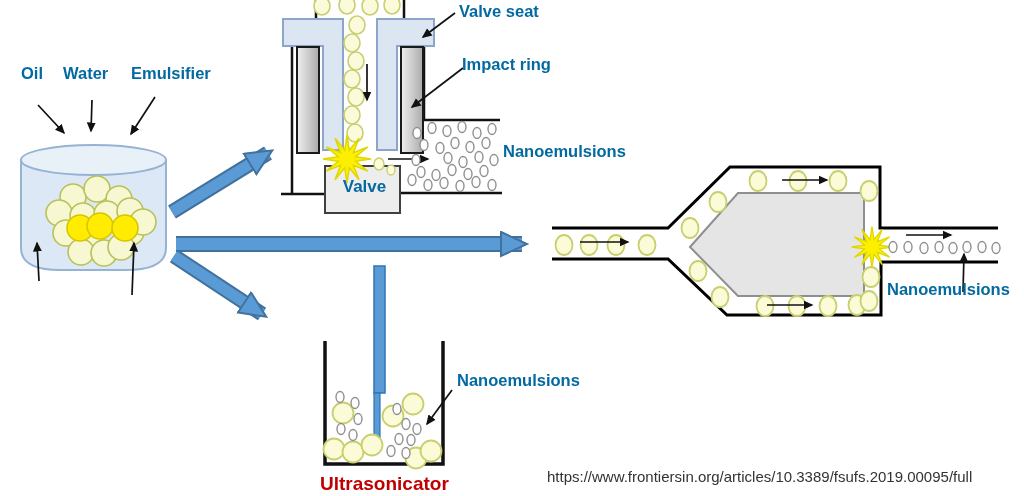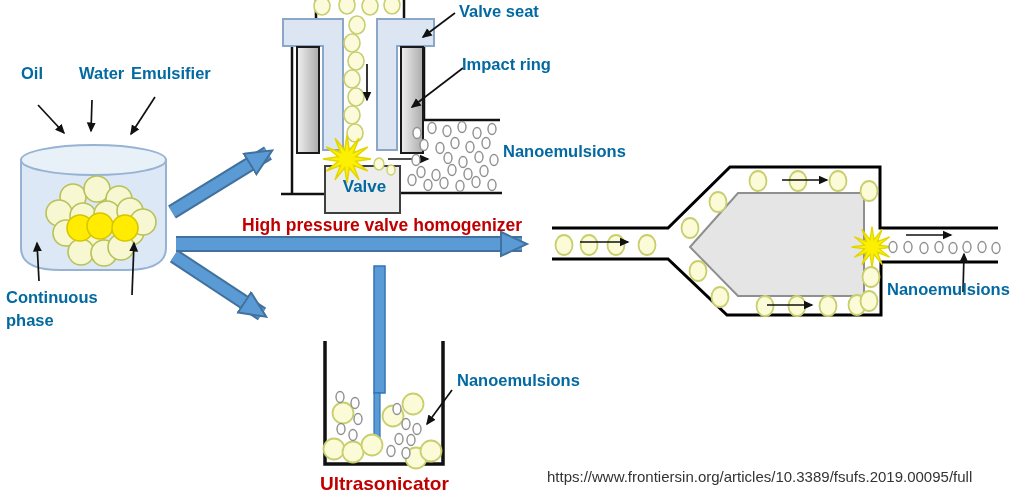--- a/index.html
+++ b/index.html
@@ -212,31 +212,28 @@
           <use href="#dn" x="411" y="440"></use>
       <use href="#dn" x="391" y="451"></use>
           <use href="#dn" x="406" y="453"></use>
           <use href="#dn" x="417" y="429"></use>
     </g>
     <line x1="452" y1="390" x2="427" y2="424" stroke="#111" stroke-width="1.7" marker-end="url(#mBlk)"></line>
   </g>
 </svg>
 
 <div class="lbl" style="left:21px;top:63px">Oil</div>
-<div class="lbl" style="left:79px;top:63px">Water</div>
+<div class="lbl" style="left:63px;top:63px">Water</div>
 <div class="lbl" style="left:131px;top:63px">Emulsifier</div>
 
-<div class="lbl" style="left:6px;top:286px;line-height:23px">Continuous
-phase</div>
 
 <div class="lbl" style="left:459px;top:1px">Valve seat</div>
 <div class="lbl" style="left:462px;top:54px">Impact ring</div>
 <div class="lbl" style="left:503px;top:141px">Nanoemulsions</div>
 <div class="lbl" style="left:325px;top:177px;width:79px;text-align:center;font-size:17px">Valve</div>
-<div class="cap" style="left:242px;top:215px;font-size:17.5px">High pressure valve homogenizer</div>
 
 <div class="lbl" style="left:887px;top:279px">Nanoemulsions</div>
 
 <div class="lbl" style="left:457px;top:370px">Nanoemulsions</div>
 <div class="cap" style="left:320px;top:473px;font-size:19px">Ultrasonicator</div>
 
 <div class="url" style="left:502px;top:468px">https://www.frontiersin.org/articles/10.3389/fsufs.2019.00095/full</div>
 
 </div>
 

